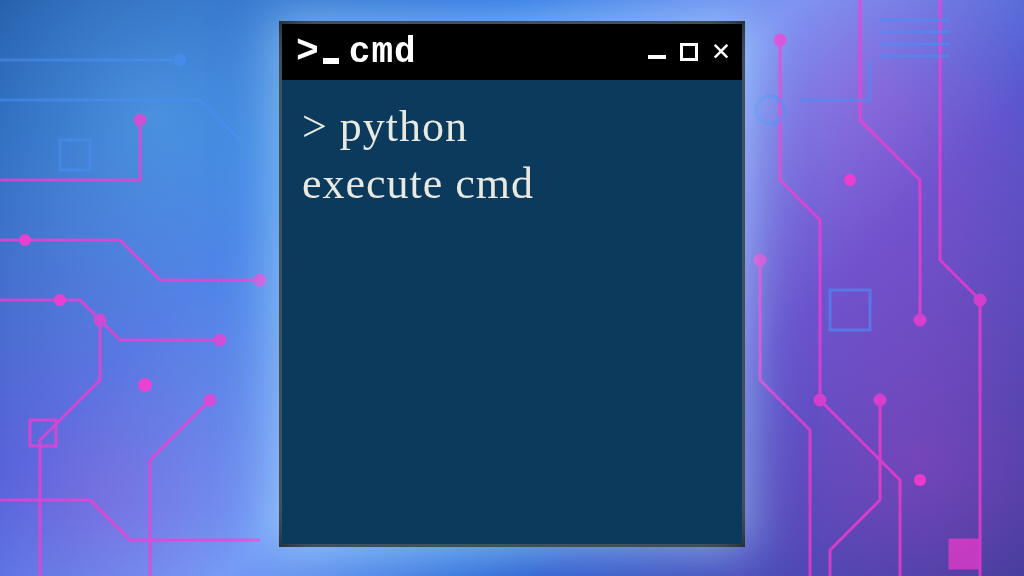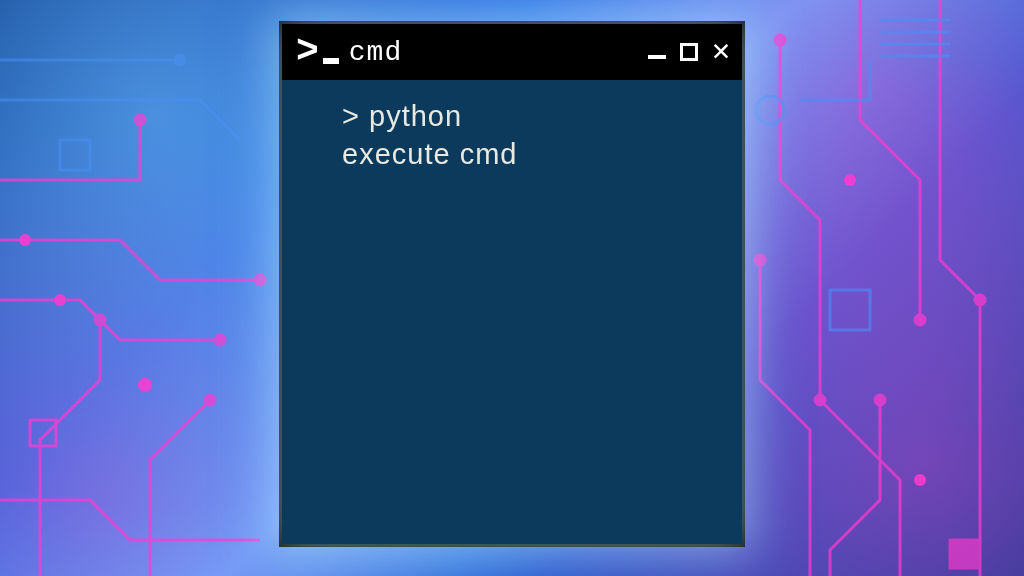--- a/index.html
+++ b/index.html
@@ -57,22 +57,22 @@
     .prompt-icon .cursor {
       display: inline-block;
       width: 16px;
       height: 6px;
       background: #fff;
       margin-left: 2px;
       margin-top: 18px;
     }
     .title-text {
       color: #fff;
-      font-size: 28px;
-      font-weight: normal;
+      font-size: 36px;
+      font-weight: bold;
       letter-spacing: 1px;
       flex: 0 0 auto;
     }
     .spacer { flex: 1; }
     .win-controls {
       display: flex;
       align-items: center;
       gap: 14px;
       color: #fff;
     }
@@ -96,26 +96,25 @@
     .close-x {
       font-size: 30px;
       font-weight: bold;
       line-height: 1;
     }
     .term-body {
       flex: 1;
       background: #0c3a5c;
       padding: 18px 20px;
       color: #e8e9e0;
-      font-size: 29px;
+      font-size: 44px;
       line-height: 1.3;
-      font-family: Liberation Sans, sans-serif;
+      font-family: Liberation Serif, serif;
       letter-spacing: 1px;
       white-space: pre-wrap;
-      margin-left: 40px;
     }
     .prompt-gt { color: #e8e9e0; }
   </style>
 </head>
 <body>
 
 <div class="bg"></div>
 
 <svg class="circuit" viewBox="0 0 1024 576" preserveAspectRatio="none">
   <g stroke="#ff3ad0" stroke-width="3" fill="none" opacity="0.8">

